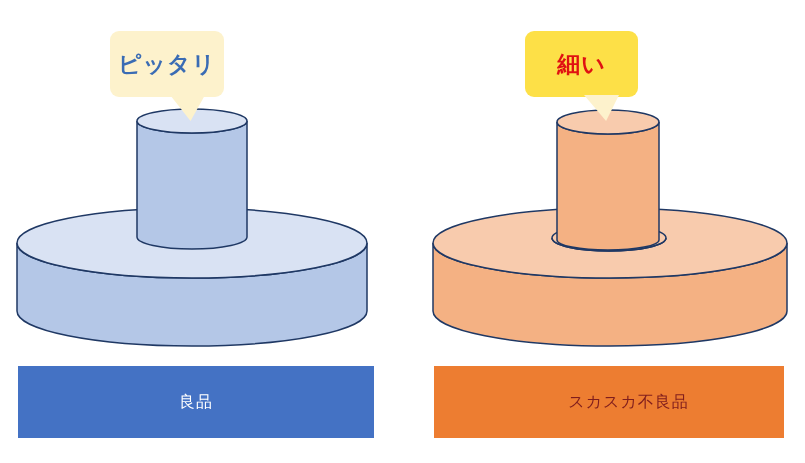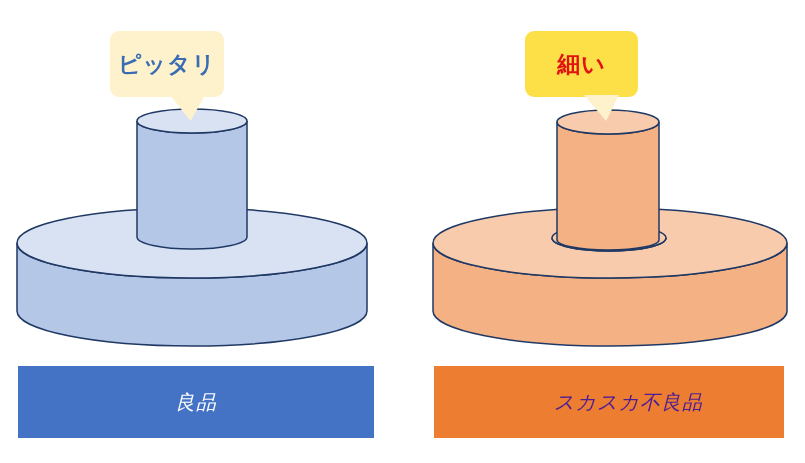--- a/index.html
+++ b/index.html
@@ -49,24 +49,23 @@
     position: absolute;
     top: 366px;
     height: 72px;
     display: flex;
     align-items: center;
     justify-content: center;
   }
   .bar-good   { left: 18px;  width: 356px; }
   .bar-defect { left: 434px; width: 350px; }
   .bar-label {
-    font-size: 20px;
+    font-size: 16px;
     letter-spacing: 1px;
     white-space: nowrap;
-    font-style: italic;
   }
 </style>
 </head>
 <body>
 
 <div class="canvas" style="background-color: rgb(255, 255, 255);">
 
   <svg class="shapes-layer" width="805" height="463" viewBox="0 0 805 463">
 
     <g>
@@ -94,16 +93,16 @@
   <div class="bubble bubble-defect" style="background-color: #fde047;">
     <span class="bubble-label" style="color: rgb(224, 18, 18);">細い</span>
     <div class="bubble-tail" style="background-color: rgb(253, 242, 204);"></div>
   </div>
 
   <div class="label-bar bar-good" style="background-color: rgb(68, 114, 196);">
     <span class="bar-label" style="color: rgb(255, 255, 255);">良品</span>
   </div>
 
   <div class="label-bar bar-defect" style="background-color: rgb(237, 125, 49);">
-    <span class="bar-label" style="color: #4c1d95; margin-left: 39px;">スカスカ不良品</span>
+    <span class="bar-label" style="color: #7f1d1d; margin-left: 39px;">スカスカ不良品</span>
   </div>
 
 </div>
 
 </body></html>

